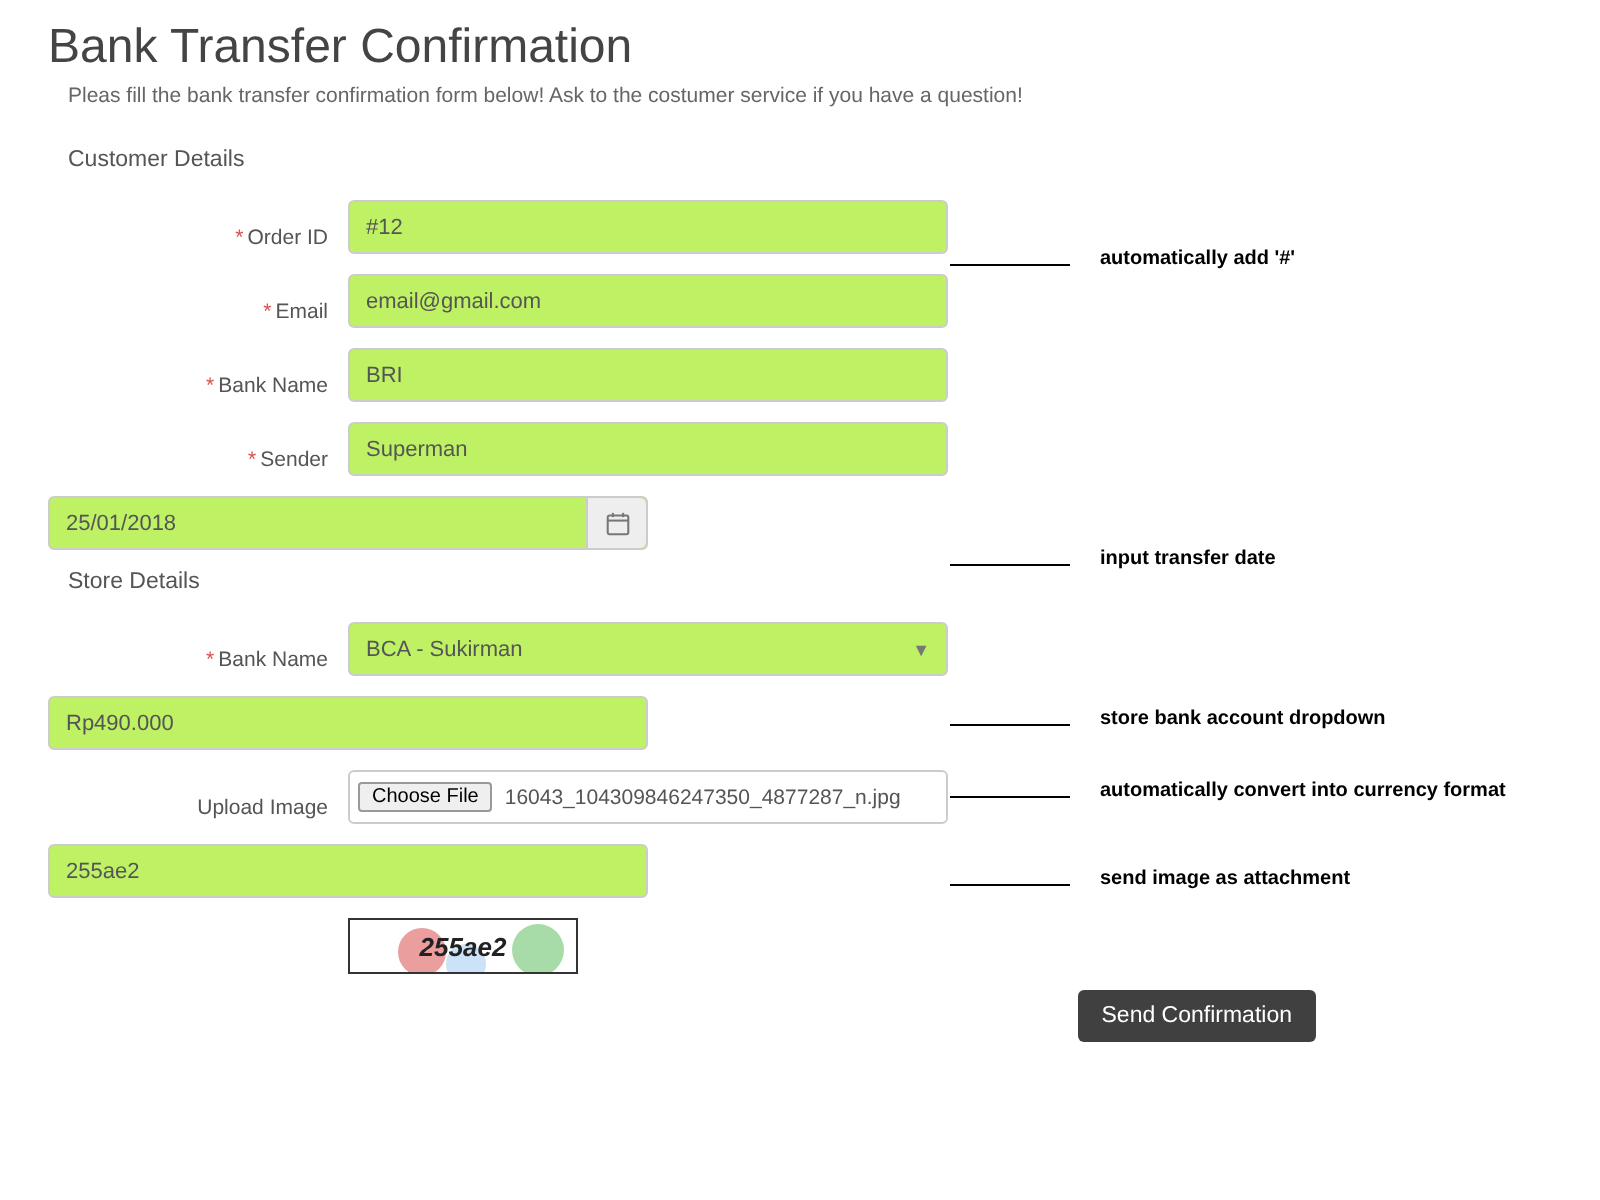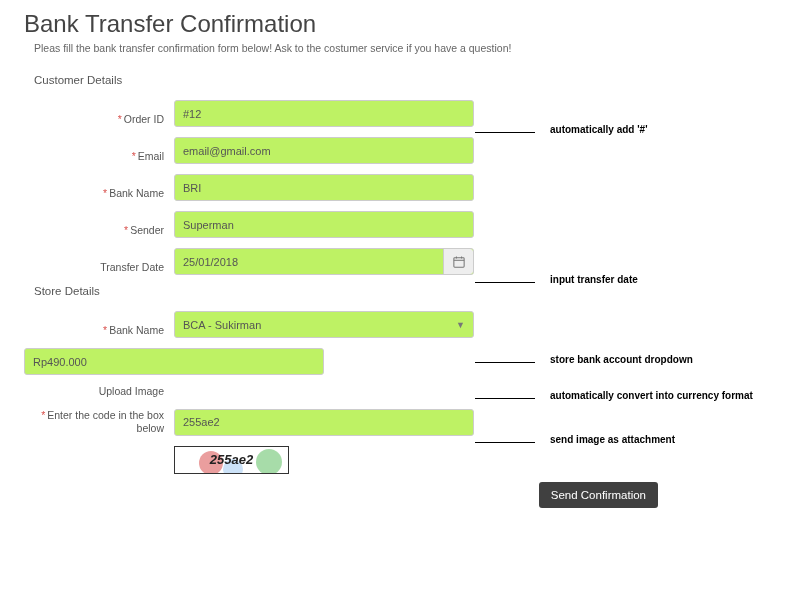--- a/index.html
+++ b/index.html
@@ -170,21 +170,20 @@
     <div class="label"><span class="req">*</span><span>Bank Name</span></div>
     <div class="control"><input type="text" value="BRI" style=""></div>
   </div>
 
   <div class="form-row">
     <div class="label"><span class="req">*</span><span>Sender</span></div>
     <div class="control"><input type="text" value="Superman" style=""></div>
   </div>
 
   <div class="form-row">
-    <div class="label"><span>Transfer Date</span></div>
     <div class="control">
       <div class="date-wrap">
         <input type="text" value="25/01/2018" style="">
         <div class="date-btn">
           <svg class="cal-icon" viewBox="0 0 14 14">
               <rect x="1" y="2" width="12" height="11" rx="1" fill="none" stroke="#777" stroke-width="1.2"></rect>
               <line x1="1" y1="5" x2="13" y2="5" stroke="#777" stroke-width="1.2"></line>
               <line x1="4" y1="0.5" x2="4" y2="3" stroke="#777" stroke-width="1.2"></line>
               <line x1="10" y1="0.5" x2="10" y2="3" stroke="#777" stroke-width="1.2"></line>
             </svg>
@@ -204,24 +203,29 @@
       </div>
     </div>
   </div>
 
   <div class="form-row">
     <div class="control"><input type="text" value="Rp490.000" style=""></div>
   </div>
 
   <div class="form-row">
     <div class="label"><span>Upload Image</span></div>
-  </div>
-
-  <div class="form-row">
-    <div class="label"><span class="req">*</span><span>Enter the code in the box below</span></div>
+    <div class="control">
+      <div class="file-wrap">
+        <button class="file-btn">Choose File</button>
+        <span>16043_104309846247350_4877287_n.jpg</span>
+      </div>
+    </div>
+  </div>
+
+  <div class="form-row">
     <div class="control"><input type="text" value="255ae2" style=""></div>
   </div>
 
   <div class="captcha-box">
     <div class="blob b1"></div>
       <div class="blob b3"></div>
       <div class="blob b2"></div>
     <span class="captcha-text">255ae2</span>
   </div>
 

